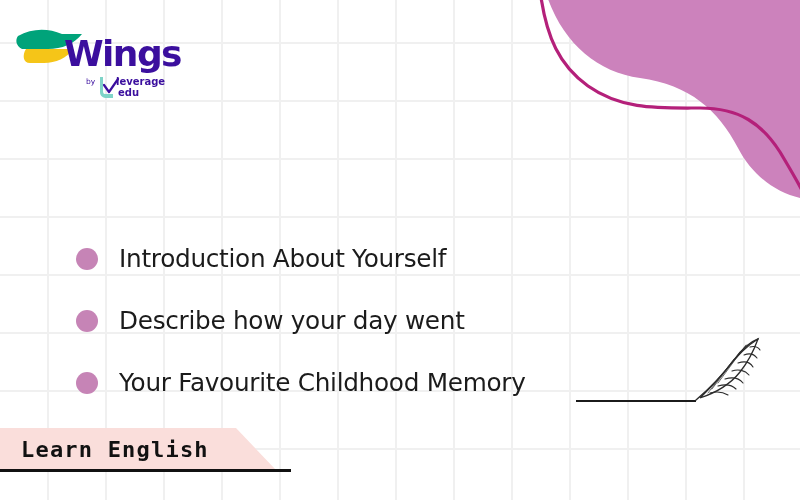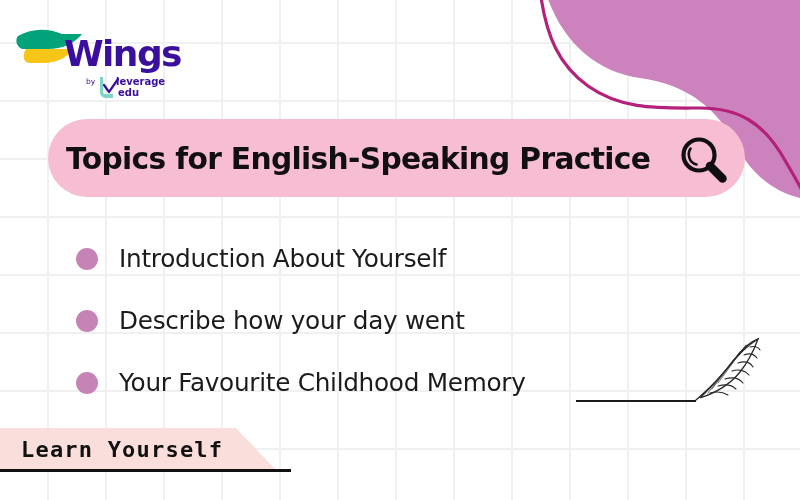--- a/index.html
+++ b/index.html
@@ -192,30 +192,20 @@
       <text x="50" y="44" font-family="DejaVu Sans, sans-serif" font-size="36" font-weight="bold" fill="#3b0f9e" letter-spacing="-1.6">Wings</text>
       <text x="72" y="62" font-family="DejaVu Sans, sans-serif" font-size="7.5" fill="#3b0f9e">by</text>
 
       <path d="M86 55 L86 70 C86 74, 89 76, 93 76 L99 76 L99 72 L91 72 C89 72, 89 70, 89 68 L89 55 Z" fill="#7fd4c8"></path>
       <path d="M90 63 L95 70 L104 57" fill="none" stroke="#3b0f9e" stroke-width="2.2" stroke-linecap="round" stroke-linejoin="round"></path>
       <text x="102" y="63" font-family="DejaVu Sans, sans-serif" font-size="10" font-weight="bold" fill="#3b0f9e">leverage</text>
       <text x="104" y="74" font-family="DejaVu Sans, sans-serif" font-size="10" font-weight="bold" fill="#3b0f9e">edu</text>
     </svg>
   </div>
 
-  <div class="title-pill">
-    <span class="title-text">Topics for English-Speaking Practice</span>
-    <span class="mag-wrap">
-      <svg width="52" height="52" viewBox="0 0 52 52" aria-hidden="true">
-        <circle cx="22" cy="22" r="15.5" fill="none" stroke="#120f14" stroke-width="4.2"></circle>
-        <path d="M13.5 15.5 C 10 21, 12 29.5, 19.5 31.5" fill="none" stroke="#120f14" stroke-width="2.6" stroke-linecap="round"></path>
-        <path d="M33 33 L 45.5 45.5" stroke="#120f14" stroke-width="8.5" stroke-linecap="round"></path>
-      </svg>
-    </span>
-  </div>
 
   <ul class="bullet-list">
     <li class="bullet-row">
       <span class="bullet-dot"></span>
       <span class="bullet-label">Introduction About Yourself</span>
     </li>
     <li class="bullet-row">
       <span class="bullet-dot"></span>
       <span class="bullet-label">Describe how your day went</span>
     </li>
@@ -240,15 +230,15 @@
             <path d="M52 16 L 24 53" stroke-width="0.7"></path>
             <path d="M46 23 L 20 57" stroke-width="0.7"></path>
           </g>
         </svg>
       </span>
     </li>
   </ul>
 
   <div class="bottom-banner"></div>
   <div class="bottom-rule"></div>
-  <div class="bottom-label">Learn Yourself</div>
+  <div class="bottom-label">Learn English</div>
 
 </div>
 
 </body></html>

